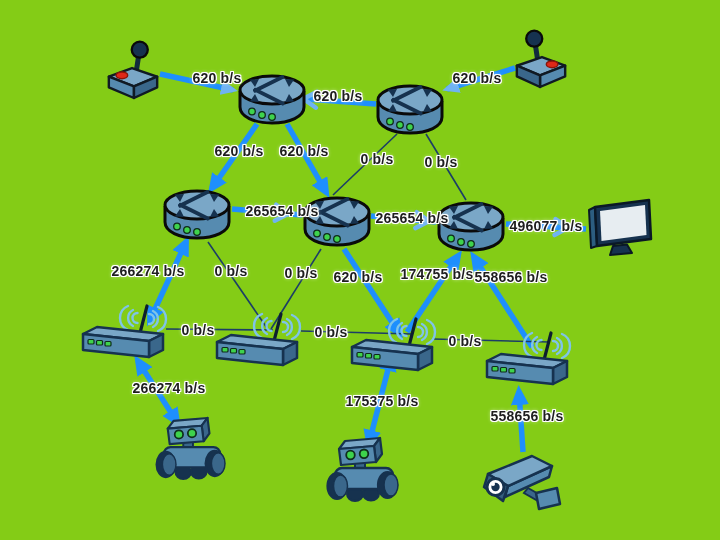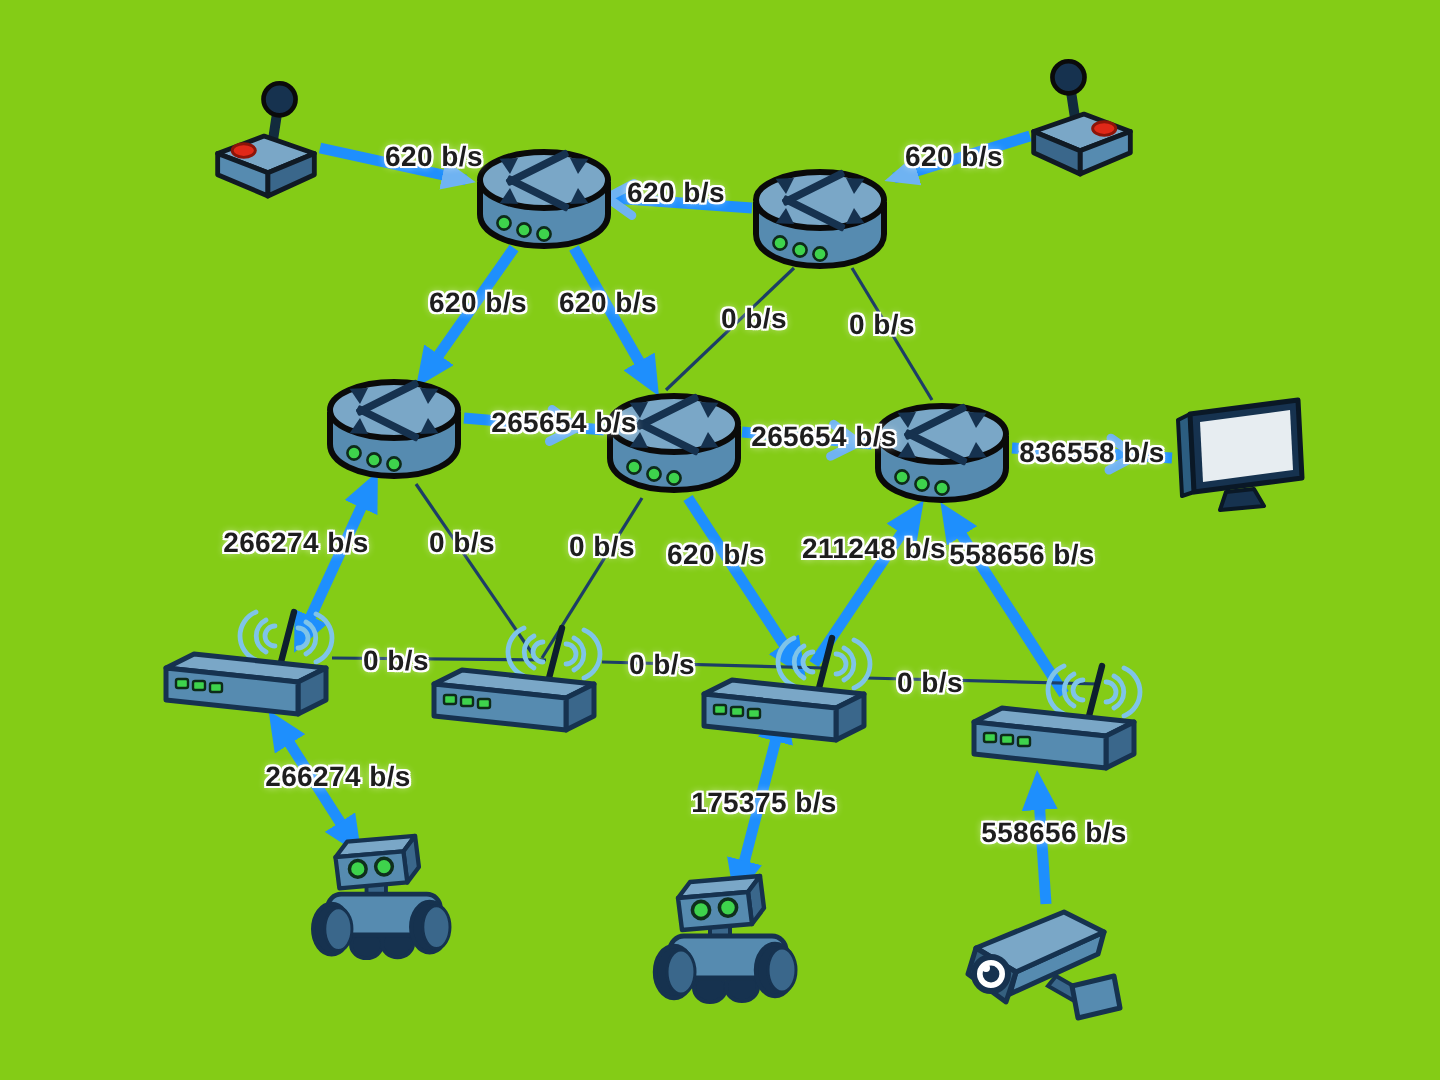--- a/index.html
+++ b/index.html
@@ -224,26 +224,26 @@
   <div class="layer" id="labels" style="pointer-events:none;">
       <div class="lbl" style="left: 217px; top: 78px;">620 b/s</div>
       <div class="lbl" style="left: 338px; top: 96px;">620 b/s</div>
       <div class="lbl" style="left: 477px; top: 78px;">620 b/s</div>
       <div class="lbl" style="left: 239px; top: 151px;">620 b/s</div>
       <div class="lbl" style="left: 304px; top: 151px;">620 b/s</div>
       <div class="lbl" style="left: 377px; top: 159px;">0 b/s</div>
       <div class="lbl" style="left: 441px; top: 162px;">0 b/s</div>
       <div class="lbl" style="left: 282px; top: 211px;">265654 b/s</div>
       <div class="lbl" style="left: 412px; top: 218px;">265654 b/s</div>
-      <div class="lbl" style="left: 546px; top: 226px;">836558 b/s</div>
+      <div class="lbl" style="left: 546px; top: 226px;">496077 b/s</div>
       <div class="lbl" style="left: 148px; top: 271px;">266274 b/s</div>
       <div class="lbl" style="left: 231px; top: 271px;">0 b/s</div>
       <div class="lbl" style="left: 301px; top: 273px;">0 b/s</div>
       <div class="lbl" style="left: 358px; top: 277px;">620 b/s</div>
-      <div class="lbl" style="left: 437px; top: 274px;">211248 b/s</div>
+      <div class="lbl" style="left: 437px; top: 274px;">174755 b/s</div>
       <div class="lbl" style="left: 511px; top: 277px;">558656 b/s</div>
       <div class="lbl" style="left: 198px; top: 330px;">0 b/s</div>
       <div class="lbl" style="left: 331px; top: 332px;">0 b/s</div>
       <div class="lbl" style="left: 465px; top: 341px;">0 b/s</div>
       <div class="lbl" style="left: 169px; top: 388px;">266274 b/s</div>
       <div class="lbl" style="left: 382px; top: 401px; text-align: center;">175375 b/s</div>
       <div class="lbl" style="left: 527px; top: 416px;">558656 b/s</div>
     </div>
 </div>
 

